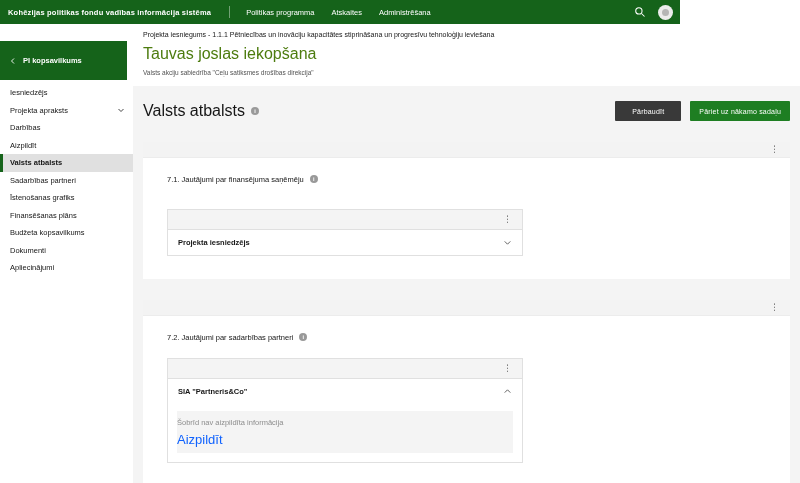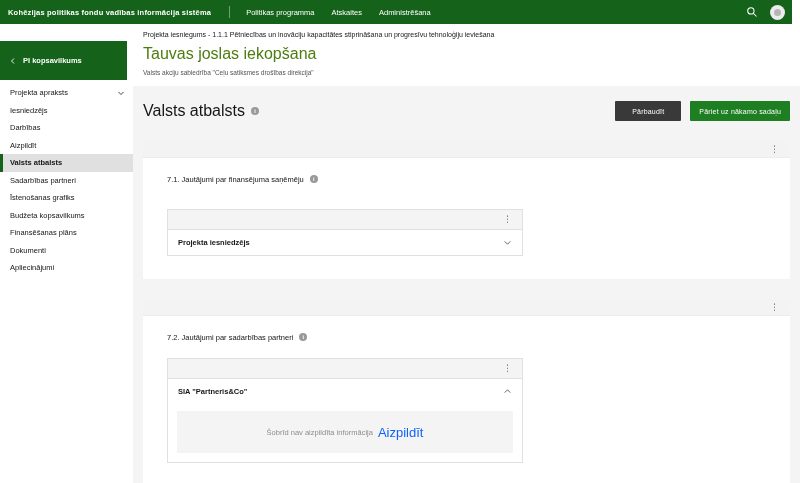--- a/index.html
+++ b/index.html
@@ -4,21 +4,21 @@
 <style>
   * { margin:0; padding:0; box-sizing:border-box; }
   html,body { background:#ffffff; }
   .app {
     position:relative; width:800px; height:483px; overflow:hidden;
     font-family:"Liberation Sans", sans-serif; color:#161616; background:#ffffff;
   }
 
   
   .topbar {
-    position:absolute; top:0; left:0; width:792px; height:24px;
+    position:absolute; top:0; left:0; width:680px; height:24px;
     background:#15631a; display:flex; align-items:center; color:#ffffff;
   }
   .brand { margin-left:8px; font-size:7.5px; font-weight:bold; letter-spacing:.2px; white-space:nowrap; }
   .vdiv { width:1px; height:12px; background:rgba(255,255,255,.4); margin:0 16px 0 18px; }
   .topnav { display:flex; align-items:center; gap:17px; }
   .topnav-item { font-size:7.5px; color:#ffffff; cursor:pointer; white-space:nowrap; }
   .top-spacer { flex:1; }
   .search-btn { width:16px; height:16px; display:flex; align-items:center; justify-content:center; margin-right:10px; cursor:pointer; }
   .avatar {
     width:15px; height:15px; border-radius:50%; background:#ececec; margin-right:7px;
@@ -81,22 +81,22 @@
     height:20px; background:#f4f4f4; border-bottom:1px solid #e0e0e0;
     display:flex; align-items:center; justify-content:flex-end; padding-right:8px;
   }
   .acc-row {
     height:25px; display:flex; align-items:center; justify-content:space-between;
     padding:0 10px; background:#ffffff; cursor:pointer;
   }
   .acc-label { font-size:7.5px; font-weight:bold; color:#161616;text-align:center; }
   .acc-body { padding:7px 9px 9px 9px; }
   .empty-box {
-    background:#f4f4f4; height:42px; display:flex; 
-    align-items:center; justify-content:center; gap:5px;
+    background:#f4f4f4; height:42px; display:flex; flex-direction:column;
+    align-items:flex-start; justify-content:center; gap:5px;
   }
   .empty-text { font-size:7.5px; color:#8d8d8d; }
   .fill-link { font-size:13px; color:#0f62fe; text-decoration:none; cursor:pointer; }
 
   .chev { flex:0 0 auto; }
 </style>
 </head>
 <body>
 
 <div class="app">
@@ -123,49 +123,49 @@
 
   <aside class="sidebar">
     <div class="back-bar">
       <svg class="chev" width="8" height="8" viewBox="0 0 16 16">
         <polyline points="10,3 5,8 10,13" fill="none" stroke="#ffffff" stroke-width="1.8"></polyline>
       </svg>
       <span>PI kopsavilkums</span>
     </div>
     <nav class="side-nav">
       <div class="side-item">
+        <span>Iesniedzējs</span>
+      </div>
+      <div class="side-item">
         <span>Projekta apraksts</span>
         <span class="grow"></span>
         <svg class="chev" width="8" height="8" viewBox="0 0 16 16">
           <polyline points="3,6 8,11 13,6" fill="none" stroke="#161616" stroke-width="1.6"></polyline>
         </svg>
       </div>
       <div class="side-item">
-        <span>Iesniedzējs</span>
-      </div>
-      <div class="side-item">
         <span>Darbības</span>
       </div>
       <div class="side-item">
         <span>Aizpildīt</span>
       </div>
       <div class="side-item selected">
         <span>Valsts atbalsts</span>
       </div>
       <div class="side-item">
         <span>Sadarbības partneri</span>
       </div>
       <div class="side-item">
         <span>Īstenošanas grafiks</span>
       </div>
       <div class="side-item">
+        <span>Finansēšanas plāns</span>
+      </div>
+      <div class="side-item">
         <span>Budžeta kopsavilkums</span>
-      </div>
-      <div class="side-item">
-        <span>Finansēšanas plāns</span>
       </div>
       <div class="side-item">
         <span>Dokumenti</span>
       </div>
       <div class="side-item">
         <span>Apliecinājumi</span>
       </div>
     </nav>
   </aside>
 

